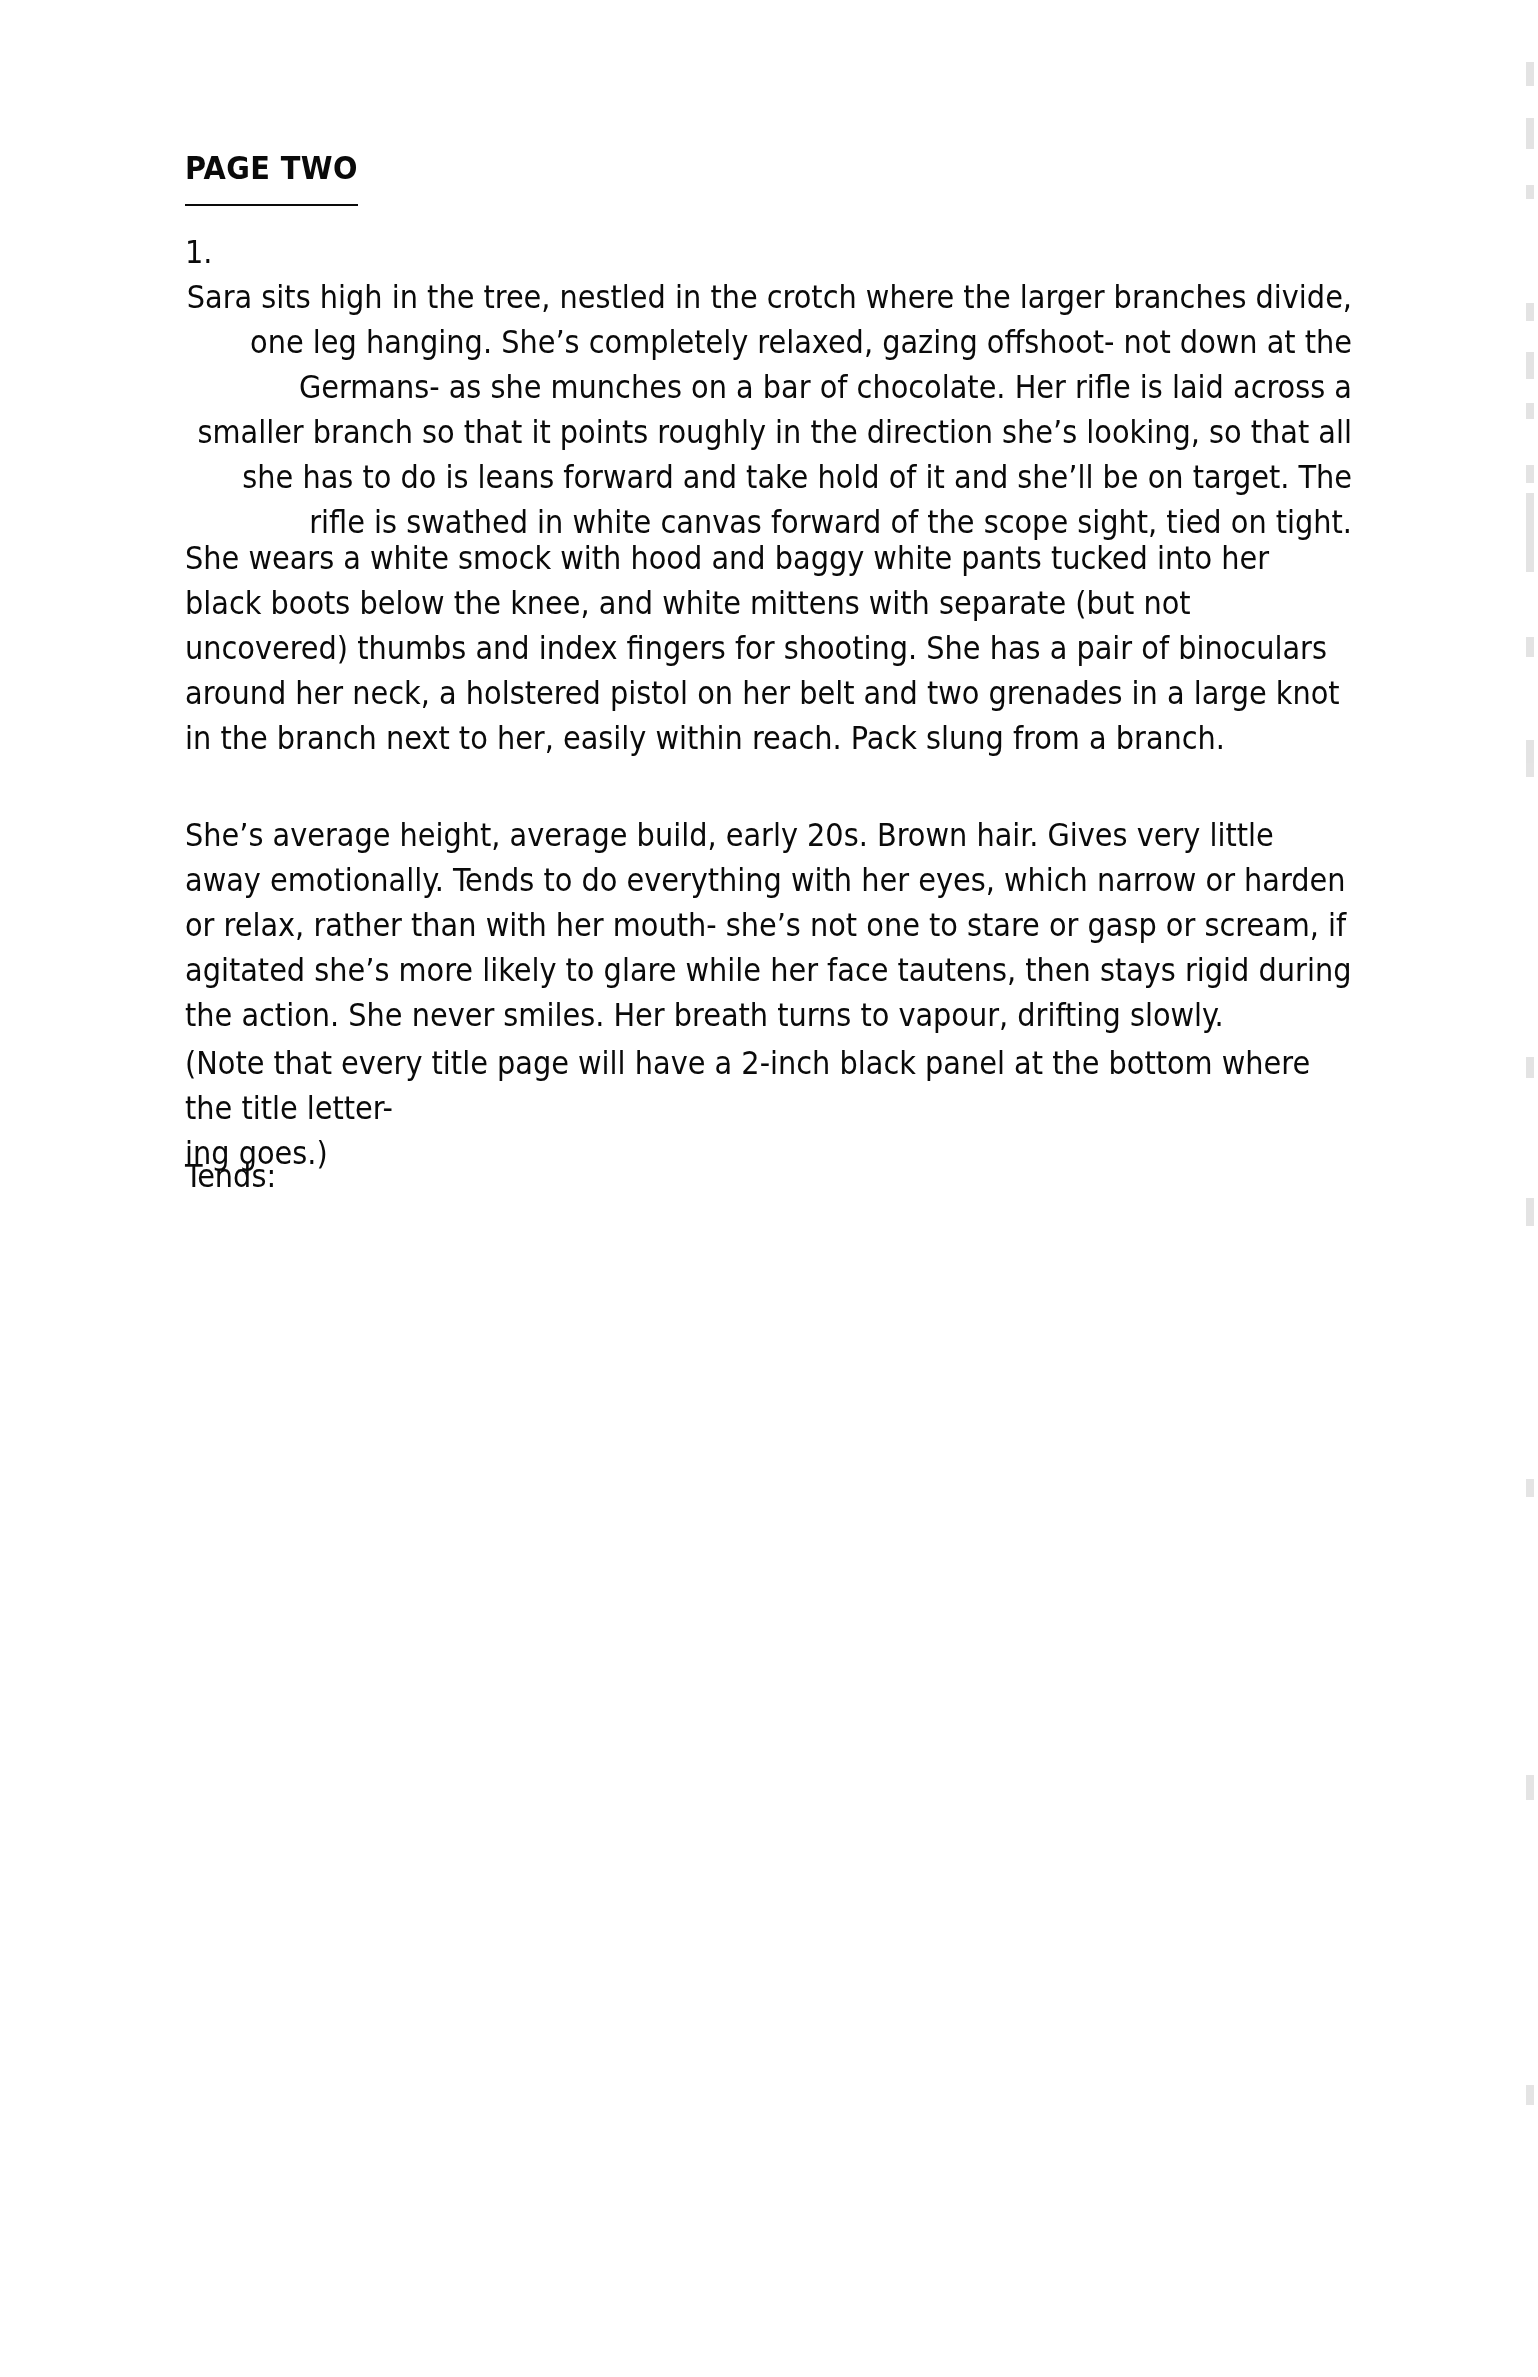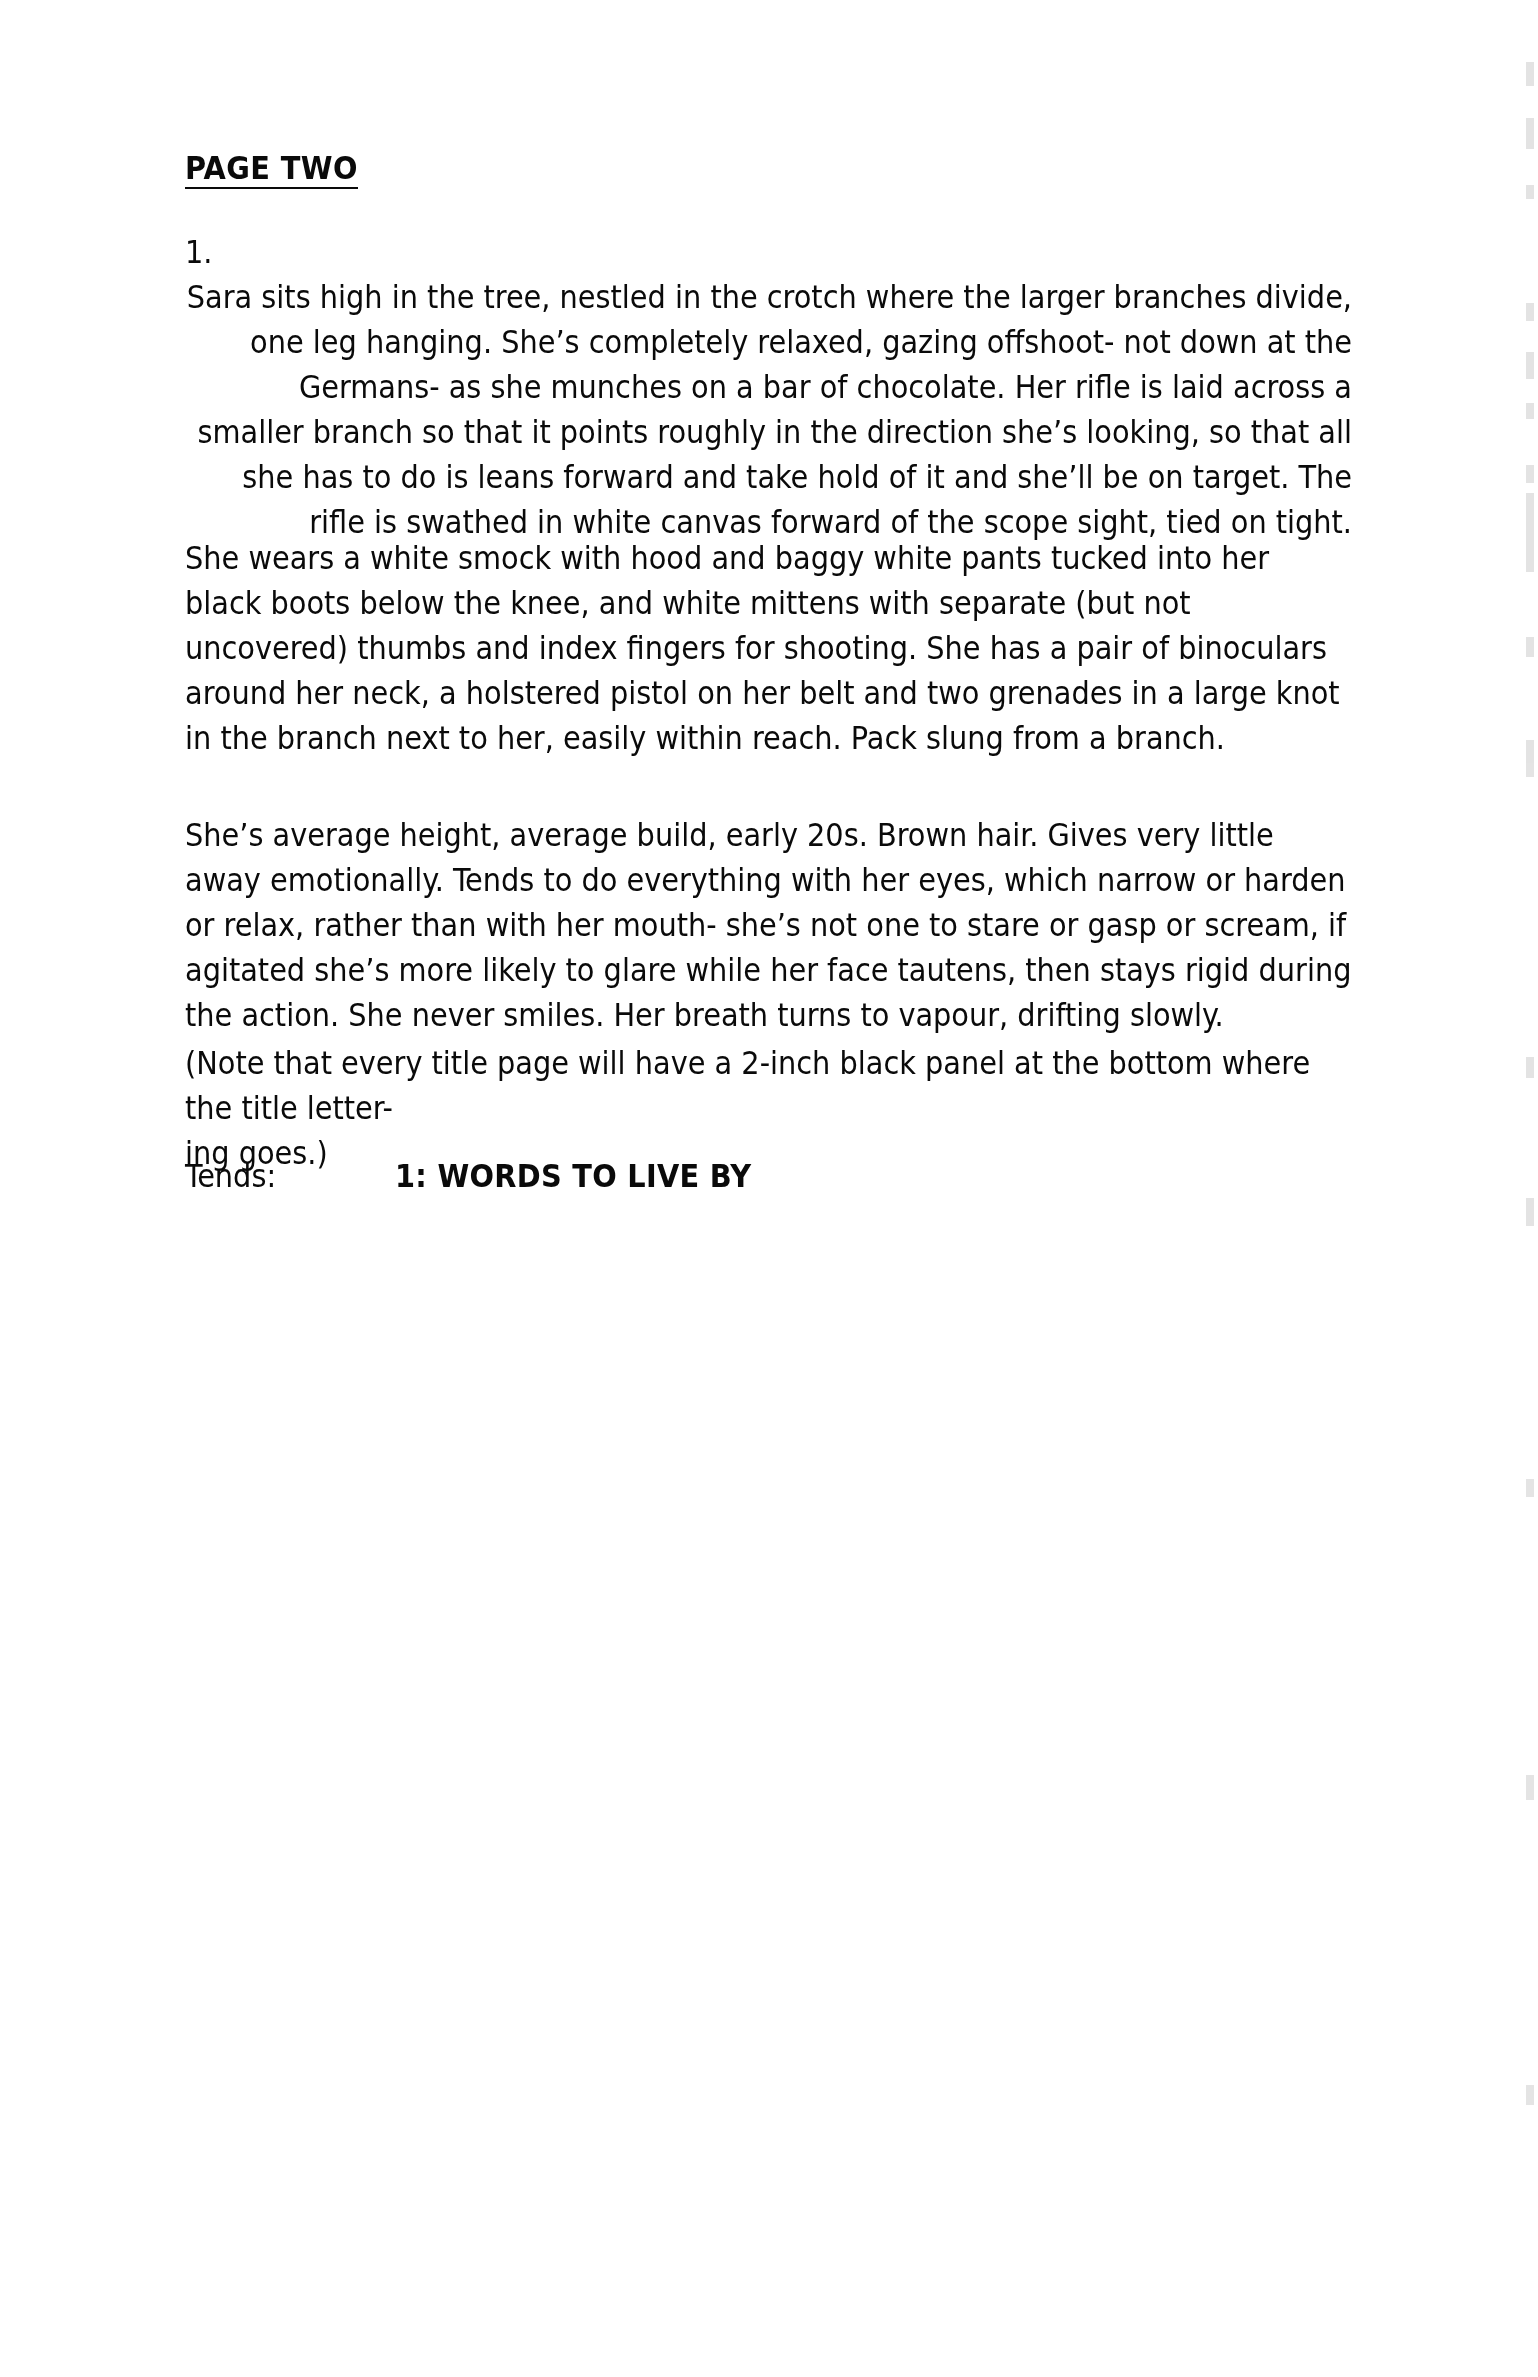--- a/index.html
+++ b/index.html
@@ -55,21 +55,21 @@
     top: 151px;
     left: 0;
     font-size: 32px;
     line-height: 35px;
     font-weight: 700;
     letter-spacing: 0.4px;
     font-stretch: condensed;
     white-space: nowrap;
     display: inline-block;
     border-bottom: 2.8px solid #0a0a0a;
-    padding-bottom: 1px;
+    padding-bottom: 18px;
   }
 
   .body-block {
     position: absolute;
     left: 0;
     width: 1167px;
     font-size: 32px;
     line-height: 45px;
     font-weight: 400;
     font-stretch: condensed;
@@ -144,18 +144,17 @@
 
     <div class="body-block para-2">She wears a white smock with hood and baggy white pants tucked into her black boots below the knee, and white mittens with separate (but not uncovered) thumbs and index fingers for shooting. She has a pair of binoculars around her neck, a holstered pistol on her belt and two grenades in a large knot in the branch next to her, easily within reach. Pack slung from a branch.</div>
 
     <div class="body-block para-3">She’s average height, average build, early 20s. Brown hair. Gives very little away emotionally. Tends to do everything with her eyes, which narrow or harden or relax, rather than with her mouth- she’s not one to stare or gasp or scream, if agitated she’s more likely to glare while her face tautens, then stays rigid during the action. She never smiles. Her breath turns to vapour, drifting slowly.</div>
 
     <div class="body-block para-note">(Note that every title page will have a 2-inch black panel at the bottom where the title letter-
 ing goes.)</div>
 
     <div class="title-row">
       <span class="title-label">Tends:</span>
-      <span class="title-value">1: WORDS TO LIVE BY</span>
     </div>
 
   </div>
 </div>
 
 
 </body></html>

